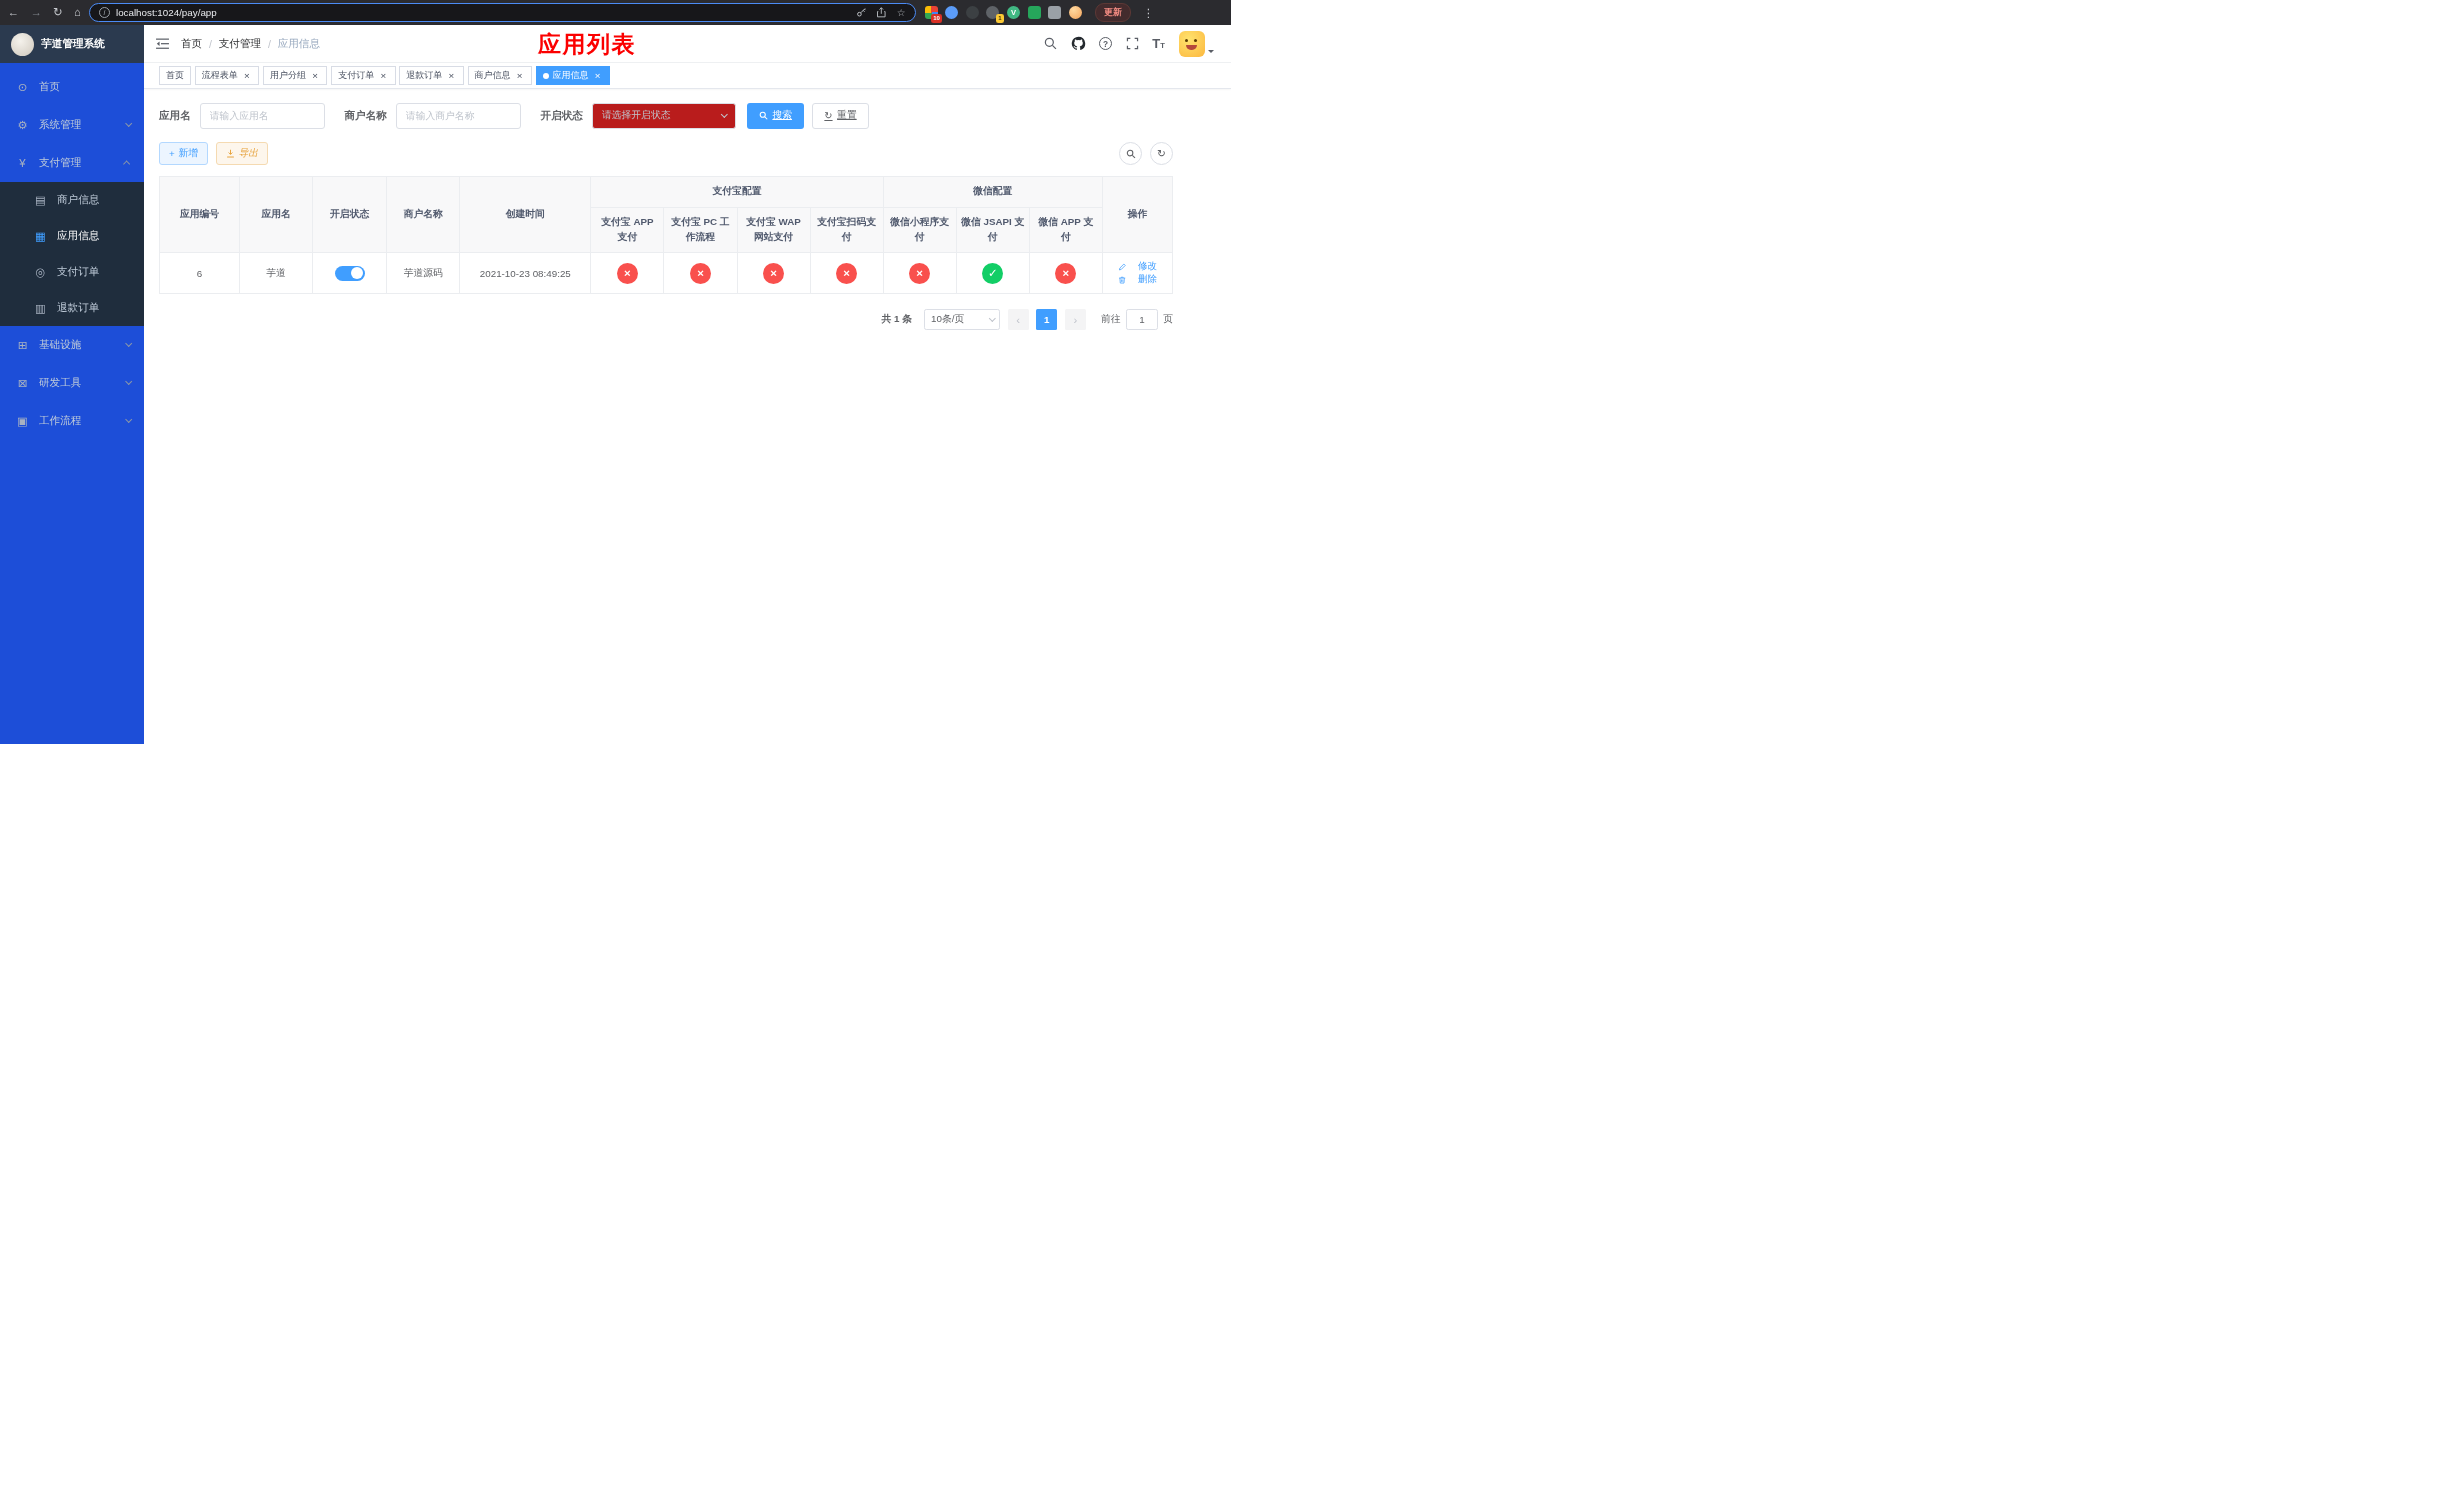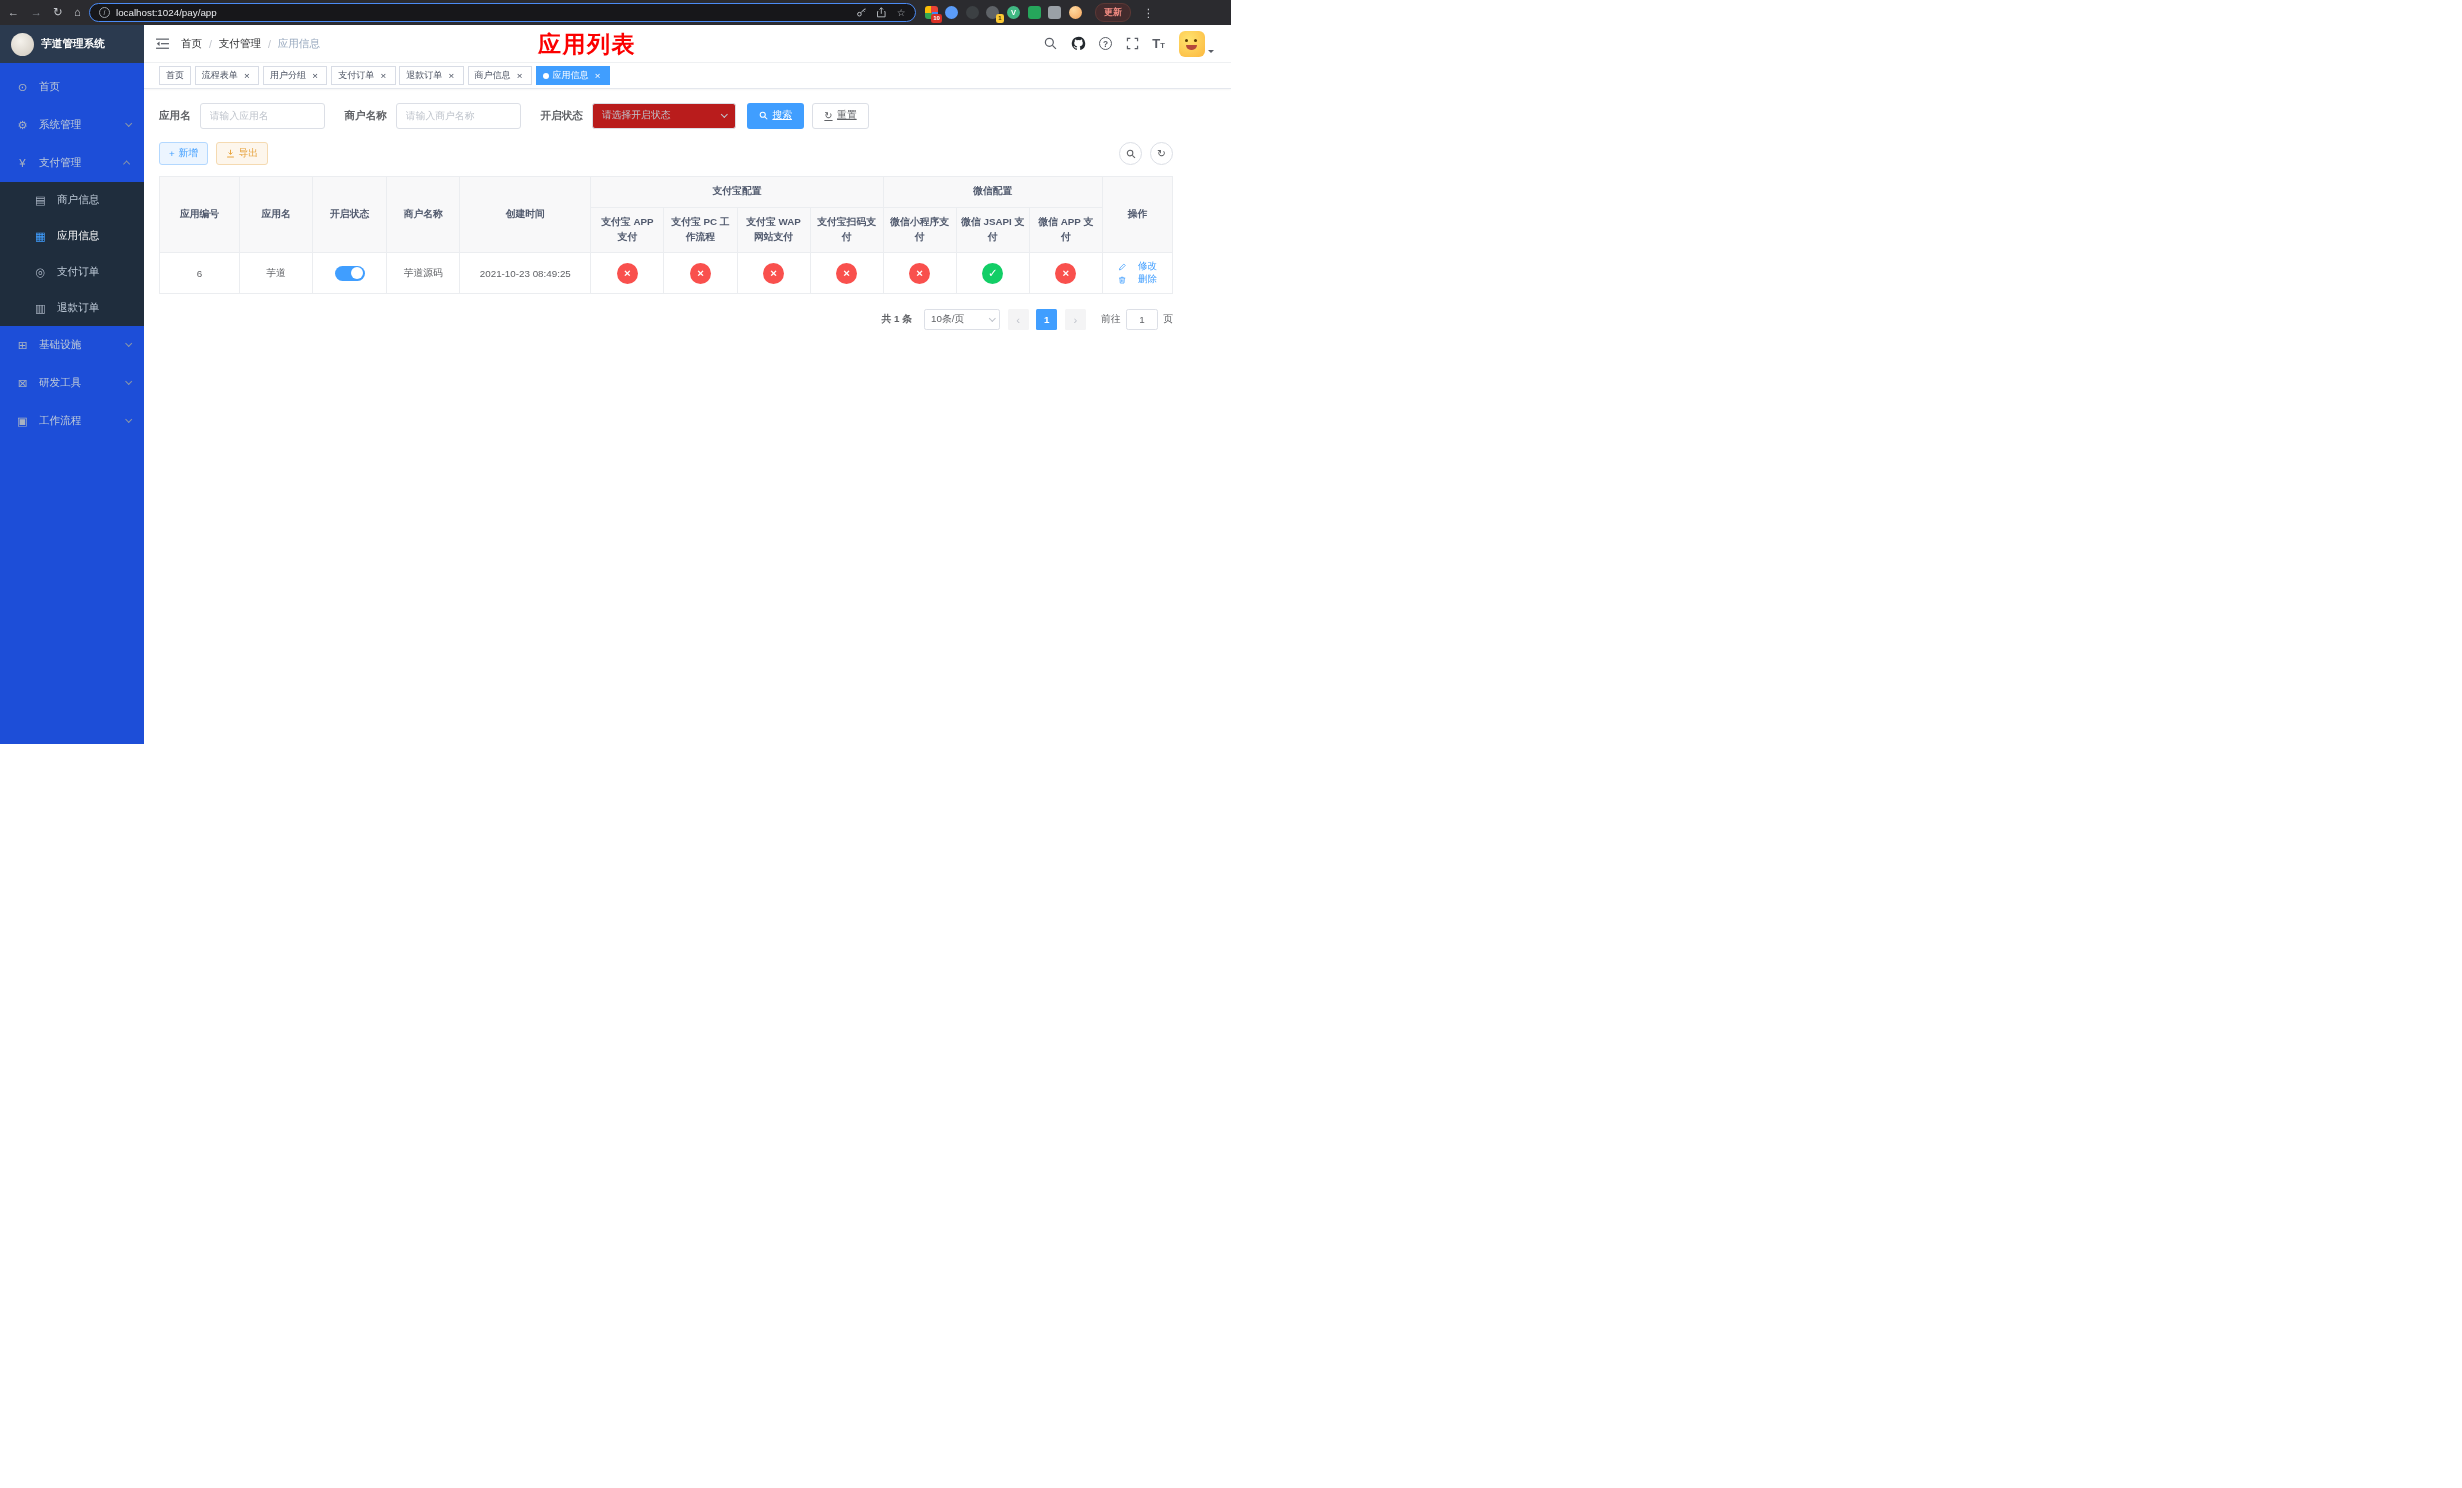--- a/index.html
+++ b/index.html
@@ -82,21 +82,21 @@
   .f-label{font-size:10.6px;color:#606266;font-weight:600;margin-right:9px;white-space:nowrap;}
   .f-input{width:125px;height:26px;border:0.8px solid #dcdfe6;border-radius:3px;padding:0 9px;font-size:9.8px;color:#606266;margin-right:19.7px;outline:none;font-family:inherit;}
   .f-input::placeholder{color:#bfc4cc;}
   .f-select{width:144px;height:26px;border:0.8px solid #dcdfe6;border-radius:3px;padding:0 9px;display:flex;align-items:center;justify-content:space-between;color:#bfc4cc;font-size:9.8px;margin-right:10.6px;cursor:pointer;background:#b91c1c;}
   .sel-caret{width:4.5px;height:4.5px;border-right:1px solid #c0c4cc;border-bottom:1px solid #c0c4cc;transform:rotate(45deg) translateY(-1.5px);}
   .btn{height:26px;border-radius:3px;display:inline-flex;align-items:center;gap:4.5px;font-size:9.8px;padding:0 11.4px;cursor:pointer;border:0.8px solid transparent;font-family:inherit;text-decoration:underline;}
   .btn-primary{background:#409eff;color:#fff;}
   .btn-default{background:#fff;border-color:#dcdfe6;color:#606266;margin-left:7.6px;}
   .toolbar{display:flex;align-items:center;margin-bottom:10.6px;}
   .btn-plain-primary{background:#ecf5ff;border:0.8px solid #b3d8ff;color:#409eff;height:23px;padding:0 9px;border-radius:3px;display:inline-flex;align-items:center;gap:3.8px;font-size:9.8px;cursor:pointer;font-family:inherit;}
-  .btn-plain-warning{background:#fdf6ec;border:0.8px solid #f5dab1;color:#e6a23c;height:23px;padding:0 9px;border-radius:3px;display:inline-flex;align-items:center;gap:3.8px;font-size:9.8px;margin-left:7.6px;cursor:pointer;font-family:inherit;}
+  .btn-plain-warning{background:#fdf6ec;border:0.8px solid #f5dab1;color:#e6a23c;height:23px;padding:0 9px;border-radius:3px;display:inline-flex;align-items:center;gap:3.8px;font-size:9.8px;margin-left:7.6px;cursor:pointer;font-family:inherit;font-style:italic;}
   .toolbar-right{margin-left:auto;display:flex;gap:7.6px;}
   .circle-btn{width:23px;height:23px;border-radius:50%;border:0.8px solid #dcdfe6;background:#fff;display:flex;align-items:center;justify-content:center;color:#606266;cursor:pointer;}
 
   
   table.grid{width:100%;border-collapse:collapse;font-size:9.8px;color:#606266;table-layout:fixed;}
   .grid th,.grid td{border:0.8px solid #ebedf0;text-align:center;vertical-align:middle;}
   .grid th{background:#f8f8f9;color:#515a6e;font-weight:700;padding:7.6px 3.8px;line-height:1.5;}
   .grid td{padding:6.8px 3.8px;height:41px;}
   .switch{width:30px;height:15px;background:#409eff;border-radius:7.6px;display:inline-block;position:relative;cursor:pointer;vertical-align:middle;}
   .switch .knob{position:absolute;right:1.5px;top:1.5px;width:12px;height:12px;background:#fff;border-radius:50%;}

